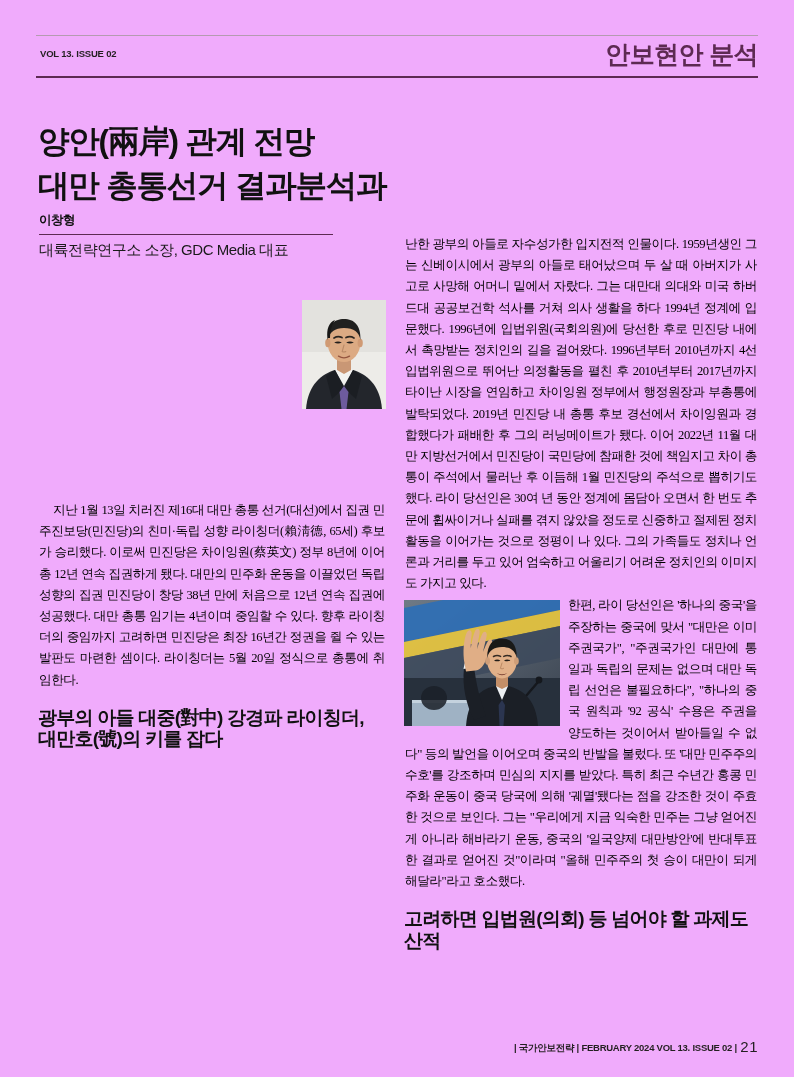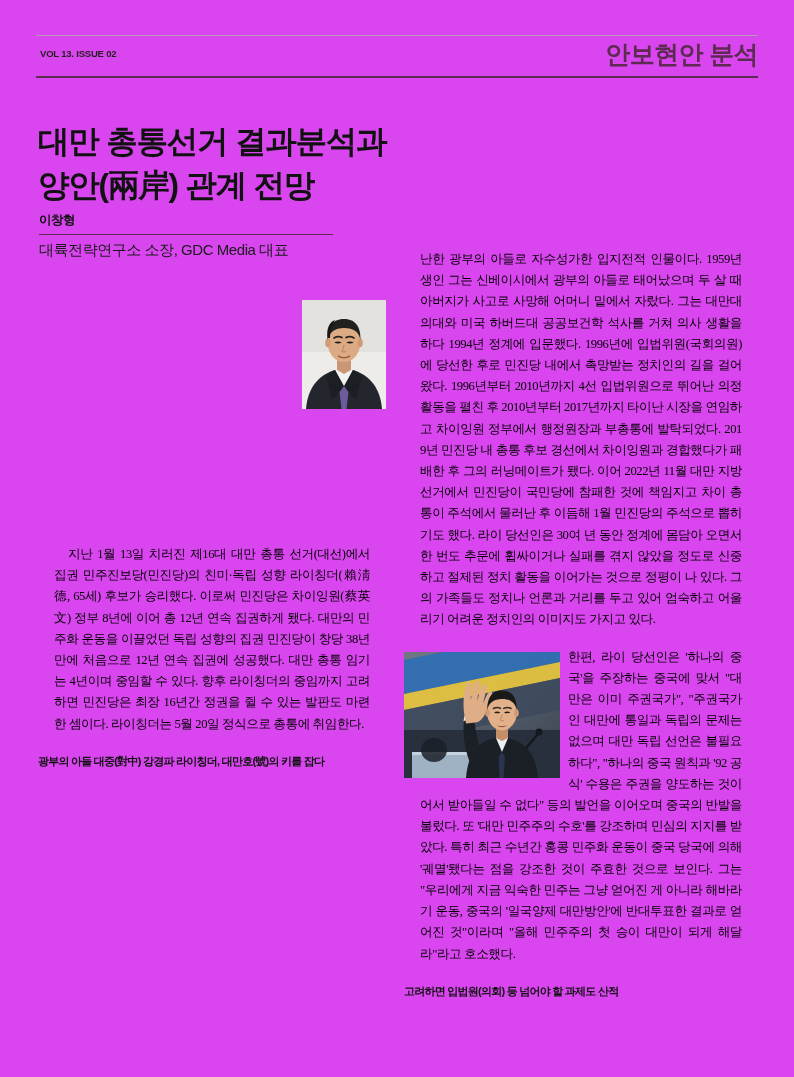--- a/index.html
+++ b/index.html
@@ -10,21 +10,21 @@
   }
   body {
     font-family: "Liberation Serif", "DejaVu Serif", serif;
     color: #000000;
   }
   .page {
     position: relative;
     width: 794px;
     height: 1077px;
     margin: 0 auto;
-    background: #d946ef;
+    background: #f0abfc;
     overflow: hidden;
     box-sizing: border-box;
   }
 
   
   .top-hairline {
     position: absolute;
     left: 36px;
     top: 35px;
     width: 722px;
@@ -129,33 +129,33 @@
     position: absolute;
     width: 348px;
     font-size: 12.6px;
     line-height: 21.2px;
     letter-spacing: -0.42px;
     text-align: justify;
     text-justify: inter-character;
     color: #000000;
     word-break: break-all;
   }
-  .col-left  { left: 38px;  top: 528px; width: 348px; }
+  .col-left  { left: 38px;  top: 499px; width: 348px; }
   .col-right { left: 404px; top: 233px; width: 354px; }
 
   .col p {
-    margin: 16px;
+    margin: 1px;
     text-indent: 14px;
   }
   .col p.noindent { text-indent: 0; }
 
   .subhead {
     font-family: "Liberation Sans", sans-serif;
     font-weight: 700;
-    font-size: 11px;
+    font-size: 19px;
     line-height: 21.5px;
     letter-spacing: -0.75px;
     text-indent: 0;
     text-align: left;
     color: #111111;
     margin: 16px 0 0 0;
   }
   .subhead + p { margin-top: 1px; }
 
   
@@ -197,22 +197,22 @@
 
   <div class="top-hairline"></div>
 
   <div class="runhead">
     <div class="runhead-vol">VOL 13. ISSUE 02</div>
     <div class="runhead-section">안보현안 분석</div>
   </div>
   <div class="head-rule"></div>
 
   <h1 class="title">
+    <span class="line">양안(兩岸) 관계 전망</span>
     <span class="line">대만 총통선거 결과분석과</span>
-    <span class="line">양안(兩岸) 관계 전망</span>
   </h1>
 
   <div class="byline">
     <div class="byline-name">이창형</div>
     <div class="byline-rule"></div>
     <div class="byline-affil">대륙전략연구소 소장, GDC Media 대표</div>
   </div>
 
   <div class="portrait">
     <svg viewBox="0 0 84 109" preserveAspectRatio="xMidYMid slice" aria-hidden="true">
@@ -306,14 +306,19 @@
         <path d="M100 60.4 Q103.2 58.6 106.4 60.4 Q103.2 62.2 100 60.4 Z" fill="#231d19"></path>
         <path d="M98 63 L96.4 68.4 Q98 69.4 99.6 68.4" stroke="#bd8a64" stroke-width="1" fill="none" stroke-linecap="round"></path>
         <path d="M92.6 73 Q98 77.6 103.4 73 Q98 75.4 92.6 73 Z" fill="#7d4334"></path>
       </svg>
     </div>
 
     <p class="noindent">한편, 라이 당선인은 '하나의 중국'을 주장하는 중국에 맞서 "대만은 이미 주권국가", "주권국가인 대만에 통일과 독립의 문제는 없으며 대만 독립 선언은 불필요하다", "하나의 중국 원칙과 '92 공식' 수용은 주권을 양도하는 것이어서 받아들일 수 없다" 등의 발언을 이어오며 중국의 반발을 불렀다. 또 '대만 민주주의 수호'를 강조하며 민심의 지지를 받았다. 특히 최근 수년간 홍콩 민주화 운동이 중국 당국에 의해 '궤멸'됐다는 점을 강조한 것이 주효한 것으로 보인다. 그는 "우리에게 지금 익숙한 민주는 그냥 얻어진 게 아니라 해바라기 운동, 중국의 '일국양제 대만방안'에 반대투표한 결과로 얻어진 것"이라며 "올해 민주주의 첫 승이 대만이 되게 해달라"라고 호소했다.</p>
     <h2 class="subhead">고려하면 입법원(의회) 등 넘어야 할 과제도 산적</h2>
   </div>
 
+  <div class="footer">
+    <span>| 국가안보전략 |</span>
+    <span>FEBRUARY 2024 VOL 13. ISSUE 02 |</span>
+    <span class="pageno">21</span>
+  </div>
 
 </div>
 
 </body></html>

